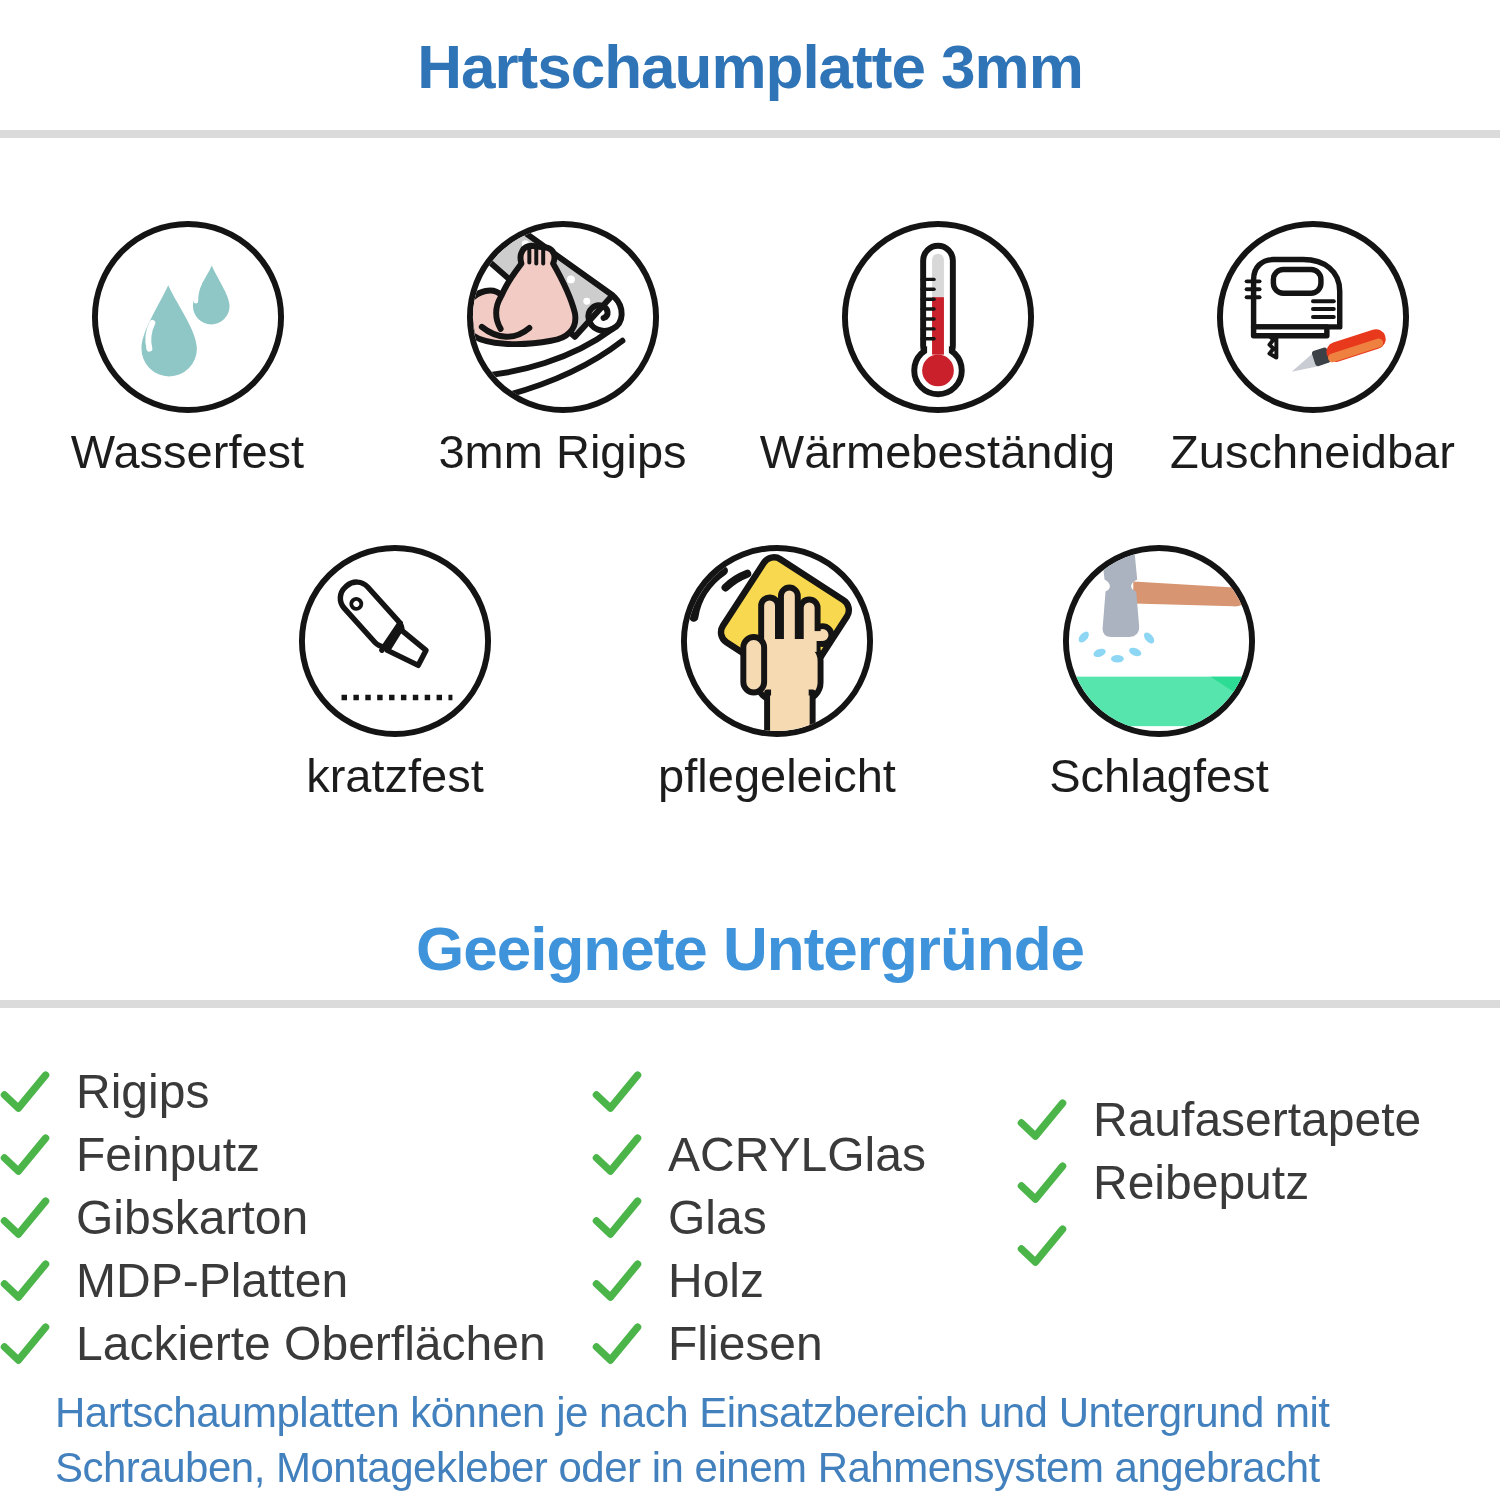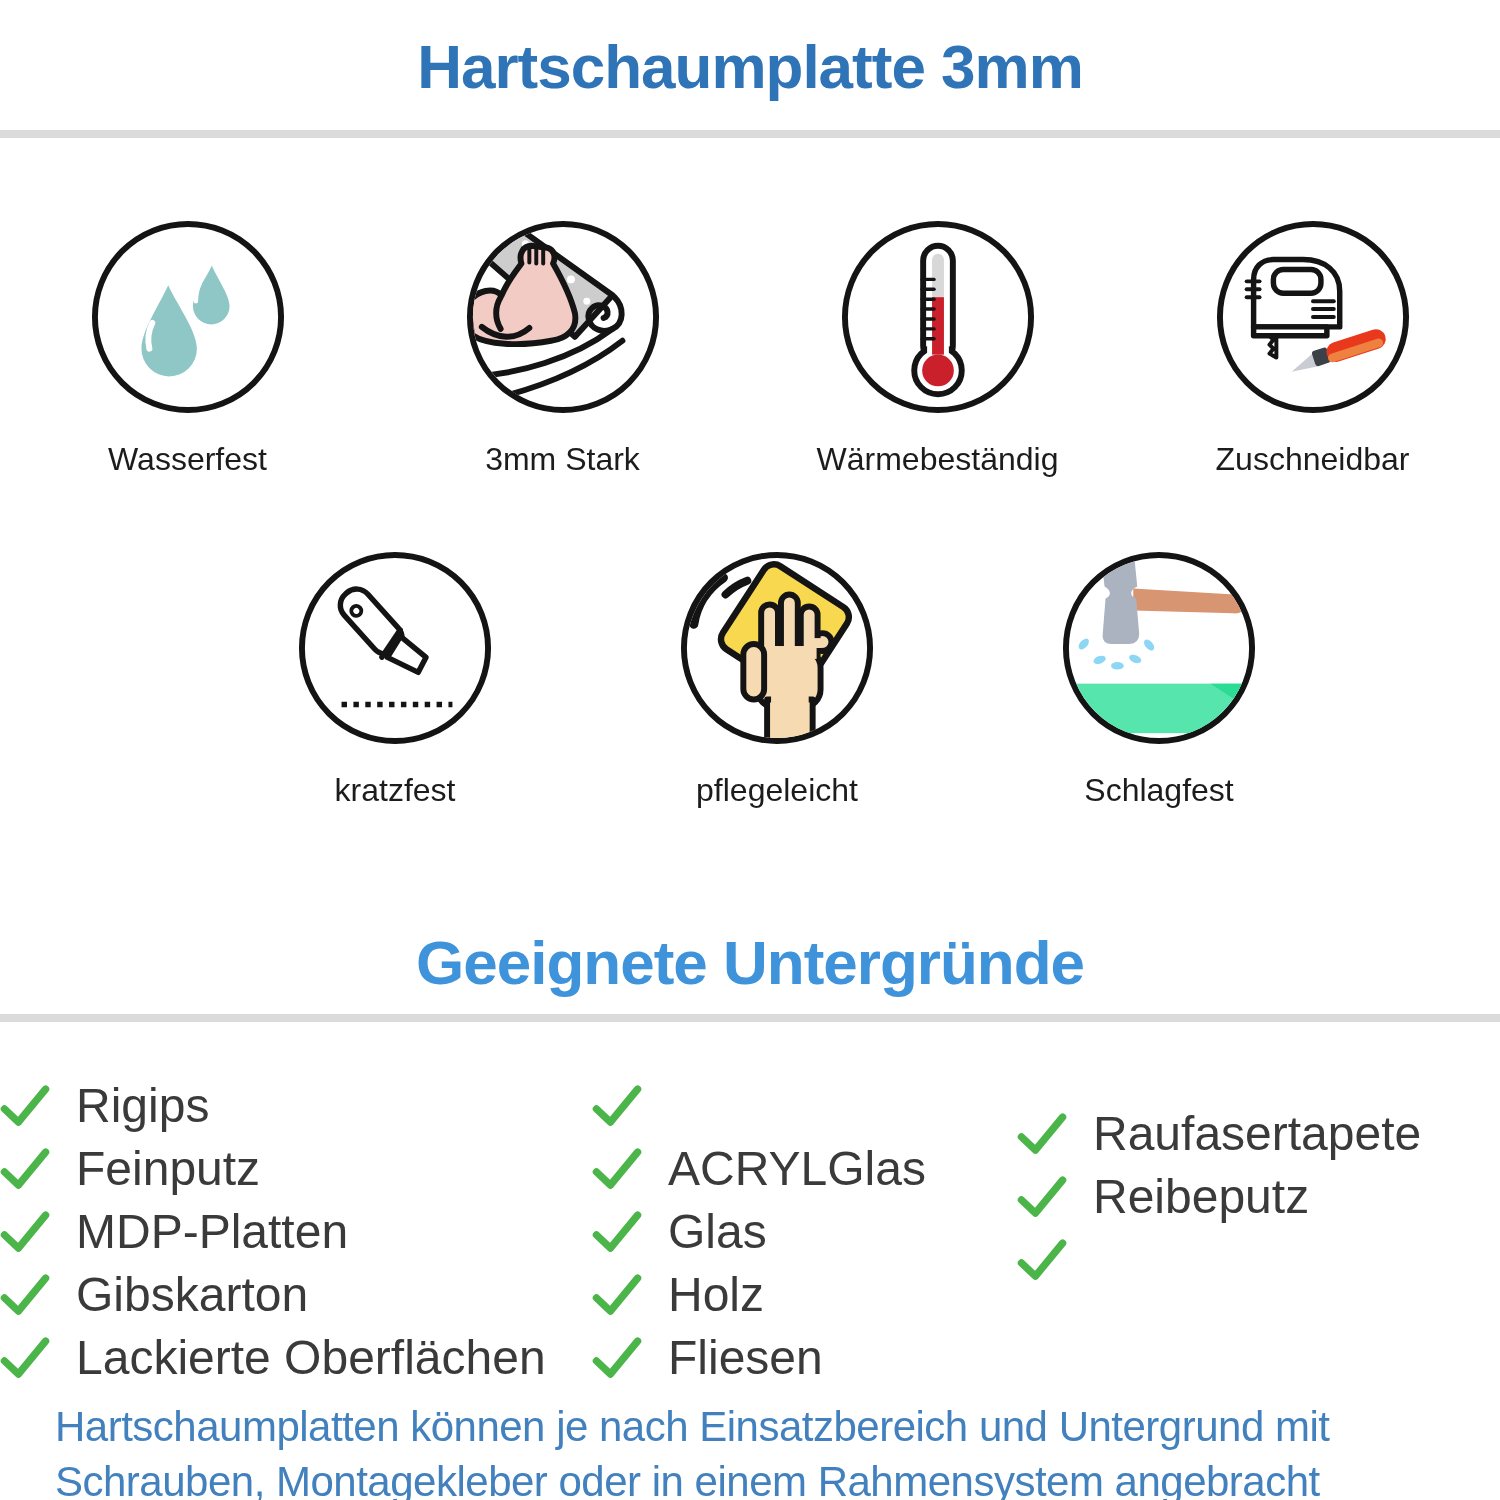--- a/index.html
+++ b/index.html
@@ -11,21 +11,21 @@
     margin:0; padding-top:34px; text-align:center;
     font-size:62px; line-height:66px; font-weight:bold; letter-spacing:-1px;
     color:var(--title_blue,#2e74b6);
   }
   .divider { height:8px; background:var(--divider_gray,#dbdbdb); margin-top:30px; }
   .row1 { display:grid; grid-template-columns:repeat(4,375px); margin-top:80px; }
   .row2 { display:flex; width:1146px; margin:72px 0 0 204px; }
   .row2 .card { flex:0 0 382px; }
   .card { display:flex; flex-direction:column; align-items:center; }
   .ficon { width:198px; height:198px; display:block; }
-  .flabel { margin-top:25px; font-size:32px; line-height:36px; color:var(--label_dark,#1c1c1c); white-space:nowrap; }
+  .flabel { margin-top:18px; font-size:47px; line-height:36px; color:var(--label_dark,#1c1c1c); white-space:nowrap; }
   .subtitle {
     margin:0; padding-top:122px; text-align:center;
     font-size:62px; line-height:66px; font-weight:bold; letter-spacing:-1px;
     color:var(--subtitle_blue,#3e93da);
   }
   .divider2 { height:8px; background:var(--divider_gray,#dbdbdb); margin-top:18px; }
   .substrates { display:flex; margin-top:52px; }
   .scol1 { width:592px; } .scol2 { width:425px; } .scol3 { flex:1;margin-top:28px; }
   .li { display:flex; align-items:center; height:63px; }
   .check { width:50px; height:50px; flex:0 0 50px; margin-right:26px; }
@@ -85,21 +85,21 @@
           <path class="ol" style="fill:var(--arm_pink,#f2cbc4);stroke-width:6" d="M4,86 C14,72 30,70 38,78 C44,64 52,54 58,46 C55,36 60,28 68,28 L84,30 C91,32 93,39 90,46 C98,60 108,80 112,96 C115,112 104,122 88,124 C56,130 22,128 8,118 Z"></path>
           <g class="ol" style="stroke-width:4;fill:none">
             <path d="M66,31 V45"></path>
               <path d="M73,30 V46"></path>
               <path d="M80,31 V46"></path>
           </g>
           <path class="ol" style="stroke-width:6;fill:none" d="M18,110 C34,123 52,123 66,111"></path>
           <path class="ol" style="stroke-width:6;fill:none" d="M37,80 C31,90 31,102 37,112"></path>
         </g>
       </svg>
-      <div class="flabel">3mm Stark</div>
+      <div class="flabel">3mm Rigips</div>
     </div>
 
     <div class="card">
       <svg class="ficon" viewBox="0 0 200 200">
         <circle class="ic-bg" cx="100" cy="100" r="94"></circle>
         <rect class="ol" style="fill:#fff;stroke-width:6" x="85" y="28" width="30" height="116" rx="15"></rect>
         <circle class="ol" style="fill:#fff;stroke-width:6" cx="100" cy="154" r="24"></circle>
         <rect x="89" y="122" width="22" height="26" fill="#fff"></rect>
         <rect x="94" y="36" width="12" height="48" rx="6" style="fill:var(--thermo_gray,#d8d8d8)"></rect>
         <rect x="94" y="80" width="12" height="58" style="fill:var(--thermo_red,#c9202c)"></rect>
@@ -228,27 +228,27 @@
       <div class="li">
         <svg class="check" viewBox="0 0 34 34">
             <path d="M3,19 L12.5,28 L31,5.5" style="stroke:var(--check_green,#4bb54a);stroke-width:5;fill:none;stroke-linecap:round;stroke-linejoin:round"></path>
           </svg>
         <span class="li-text">Feinputz</span>
       </div>
       <div class="li">
         <svg class="check" viewBox="0 0 34 34">
             <path d="M3,19 L12.5,28 L31,5.5" style="stroke:var(--check_green,#4bb54a);stroke-width:5;fill:none;stroke-linecap:round;stroke-linejoin:round"></path>
           </svg>
+        <span class="li-text">Gibskarton</span>
+      </div>
+      <div class="li">
+        <svg class="check" viewBox="0 0 34 34">
+            <path d="M3,19 L12.5,28 L31,5.5" style="stroke:var(--check_green,#4bb54a);stroke-width:5;fill:none;stroke-linecap:round;stroke-linejoin:round"></path>
+          </svg>
         <span class="li-text">MDP-Platten</span>
-      </div>
-      <div class="li">
-        <svg class="check" viewBox="0 0 34 34">
-            <path d="M3,19 L12.5,28 L31,5.5" style="stroke:var(--check_green,#4bb54a);stroke-width:5;fill:none;stroke-linecap:round;stroke-linejoin:round"></path>
-          </svg>
-        <span class="li-text">Gibskarton</span>
       </div>
       <div class="li">
         <svg class="check" viewBox="0 0 34 34">
             <path d="M3,19 L12.5,28 L31,5.5" style="stroke:var(--check_green,#4bb54a);stroke-width:5;fill:none;stroke-linecap:round;stroke-linejoin:round"></path>
           </svg>
         <span class="li-text">Lackierte Oberflächen</span>
       </div>
     </div>
     <div class="scol2">
       <div class="li">

